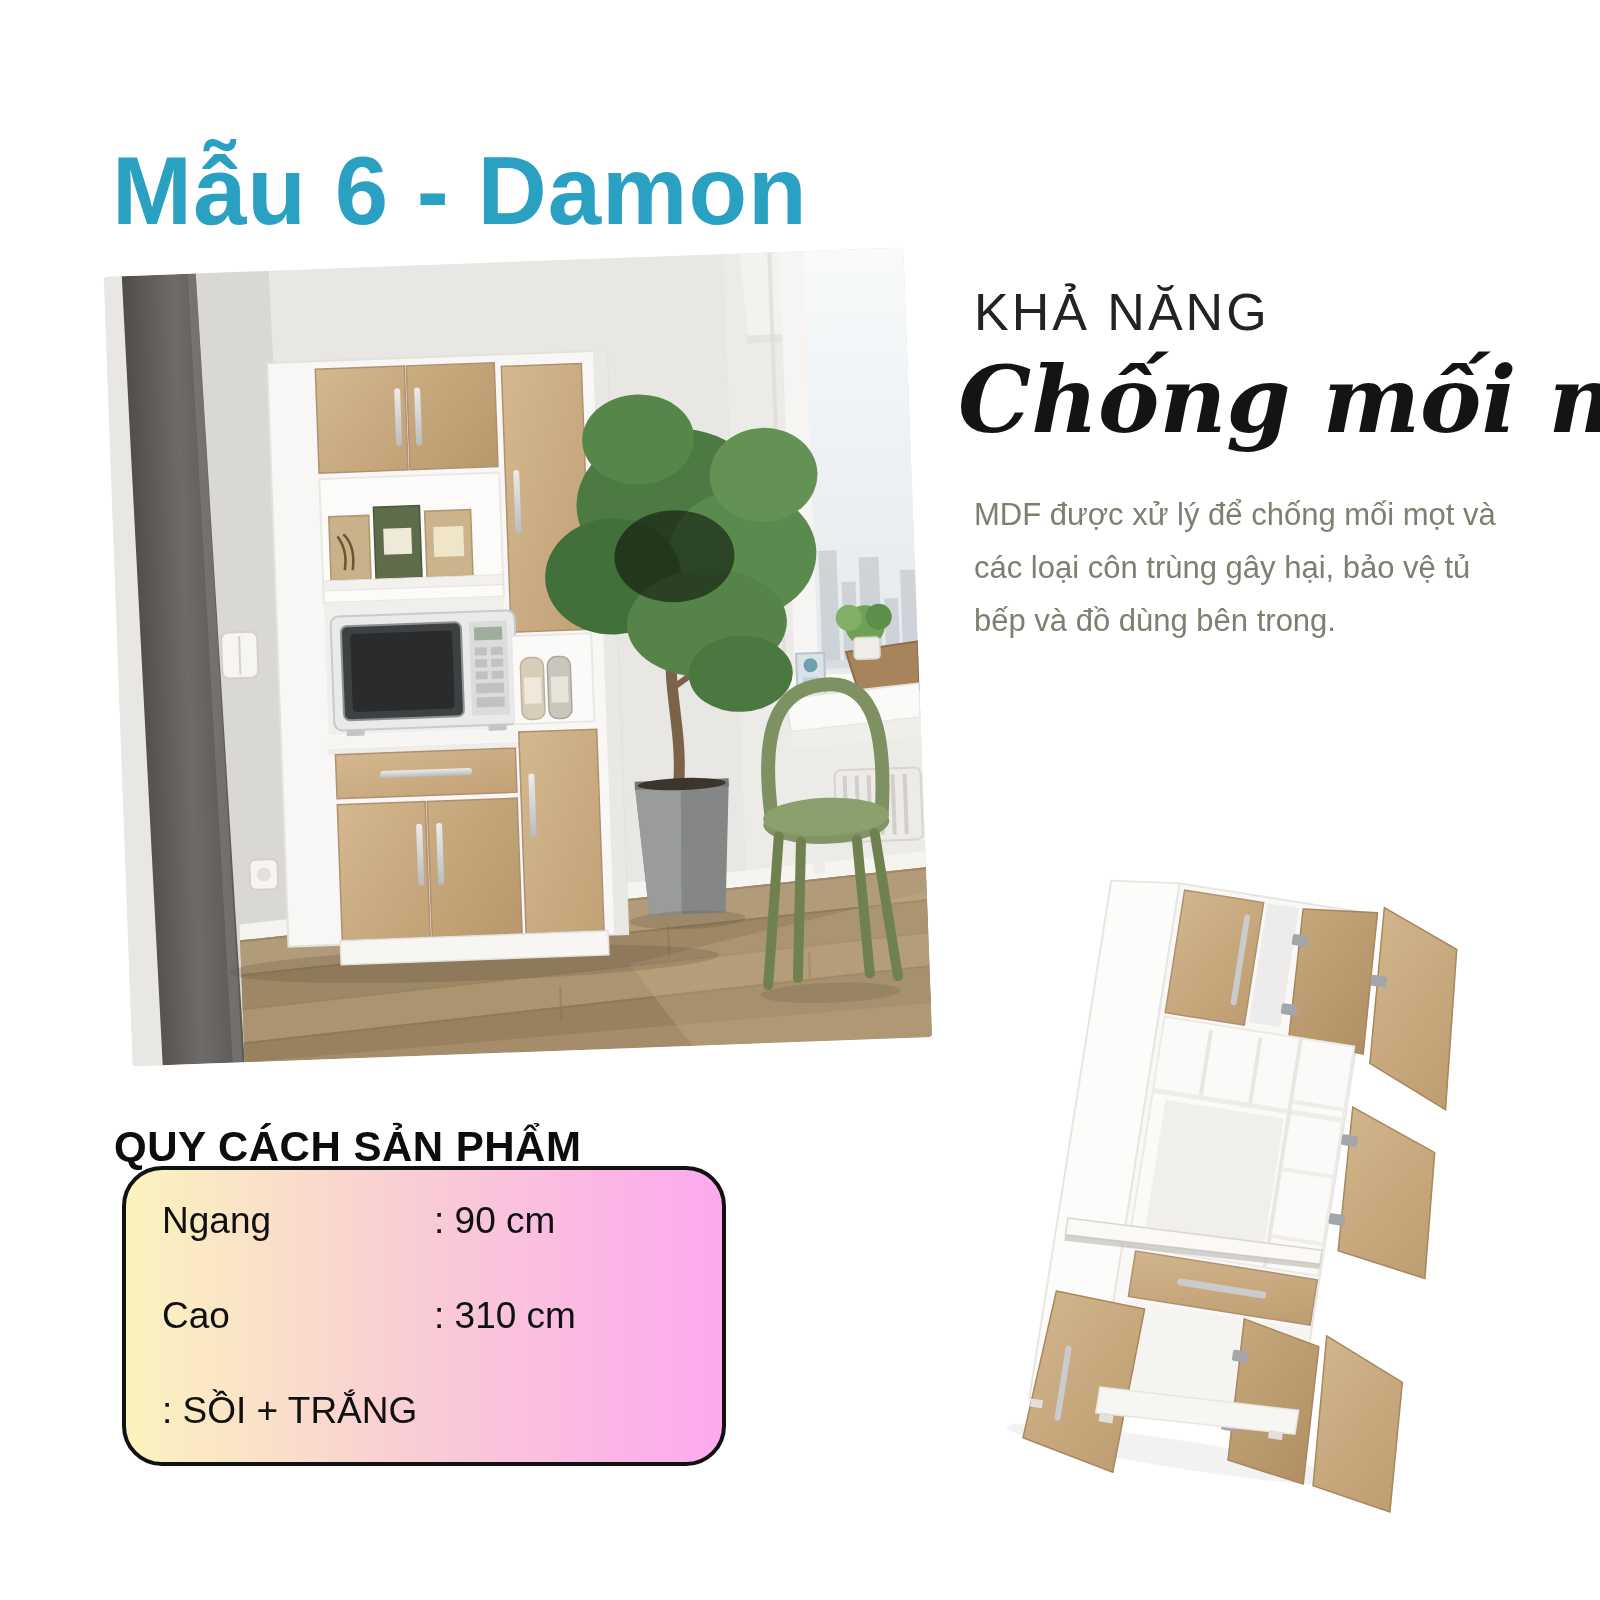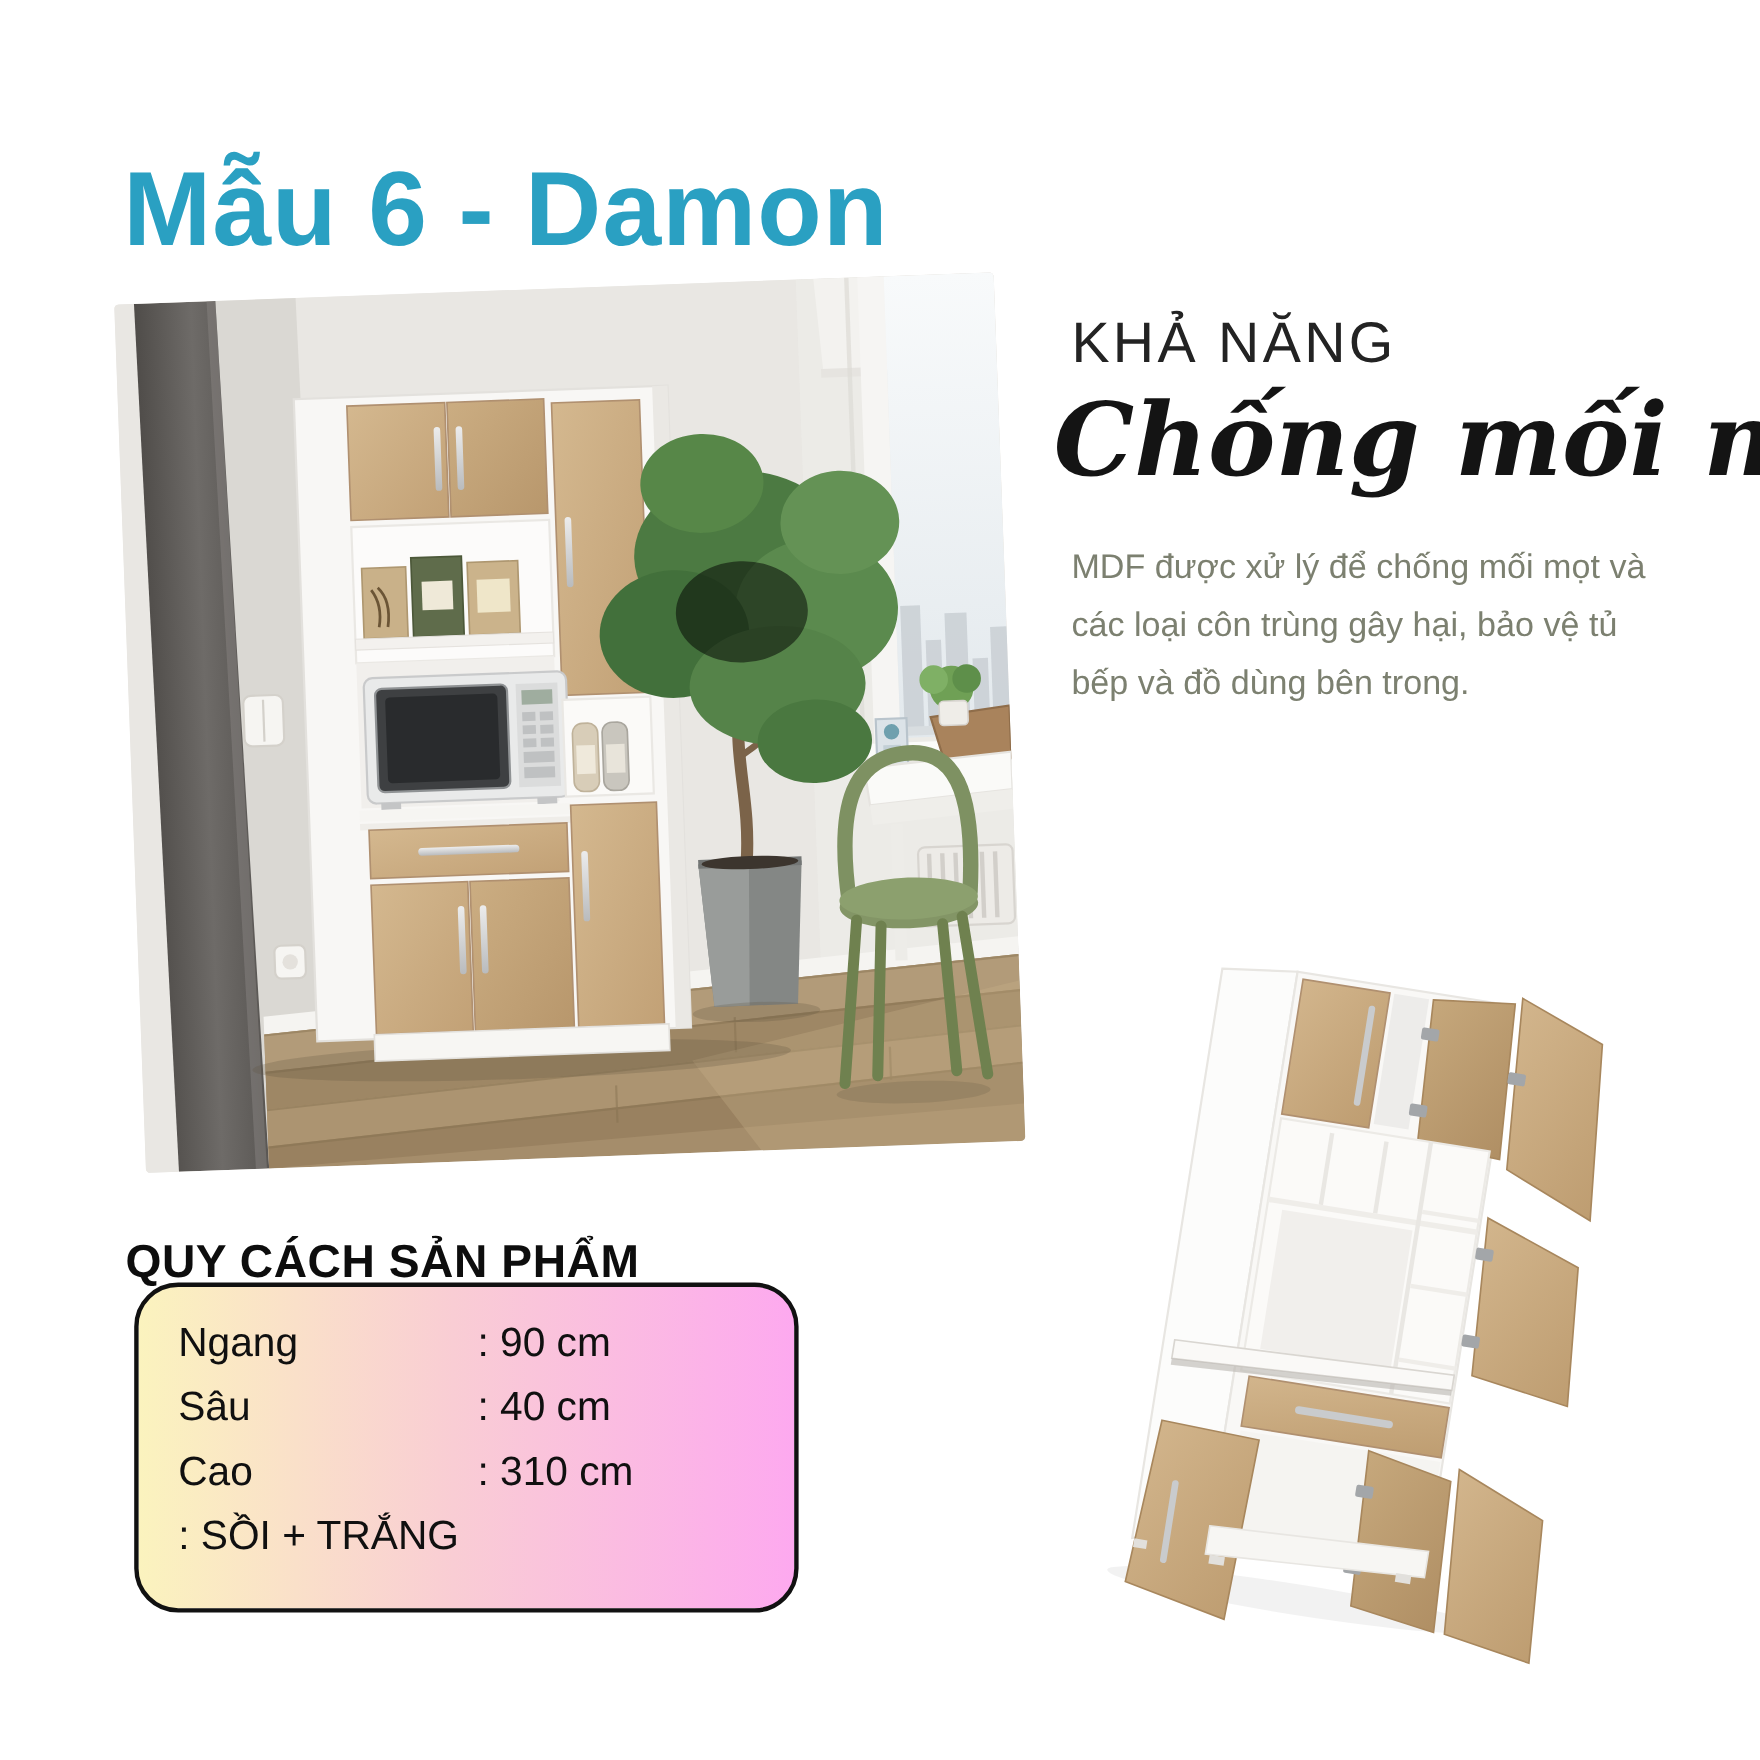--- a/index.html
+++ b/index.html
@@ -37,21 +37,21 @@
   }
   
   .specs-heading{
     position:absolute;left:114px;top:1088px;
     font-size:42px;font-weight:700;color:#0D0D0D;letter-spacing:.5px;text-align:right;
   }
   .spec-card{
     position:absolute;left:122px;top:1166px;width:604px;height:300px;
     box-sizing:border-box;border:4px solid #111111;border-radius:40px;
     background:linear-gradient(90deg,#FBF3BE 0%,#F9CDD4 48%,#FDA9EF 100%);
-    padding:30px 20px 45px 36px;
+    padding:30px 20px 30px 36px;
     display:flex;flex-direction:column;justify-content:space-between;
   }
   .spec-row{display:flex;align-items:baseline;font-size:37px;color:#101010;}
   .spec-label{width:272px;font-weight:400;flex:none;}
   .spec-value{font-weight:400;white-space:nowrap;text-align:center;}
   
   .open-illo{position:absolute;left:950px;top:840px;width:540px;height:700px;}
   .open-illo svg{display:block;width:100%;height:100%;}
 </style>
 </head>
@@ -272,24 +272,20 @@
     <p class="feature-body">MDF được xử lý để chống mối mọt và các loại côn trùng gây hại, bảo vệ tủ bếp và đồ dùng bên trong.</p>
   </section>
 
   <h2 class="specs-heading">QUY CÁCH SẢN PHẨM</h2>
   <div class="spec-card">
     <div class="spec-row">
       <span class="spec-label">Ngang</span>
       <span class="spec-value">: 90 cm</span>
     </div>
     <div class="spec-row">
-      <span class="spec-label">Sâu</span>
-      <span class="spec-value">: 40 cm</span>
-    </div>
-    <div class="spec-row">
       <span class="spec-label">Cao</span>
       <span class="spec-value">: 310 cm</span>
     </div>
     <div class="spec-row">
       <span class="spec-value">: SỒI + TRẮNG</span>
     </div>
   </div>
 
   <div class="open-illo">
     <svg viewBox="0 0 540 700">

